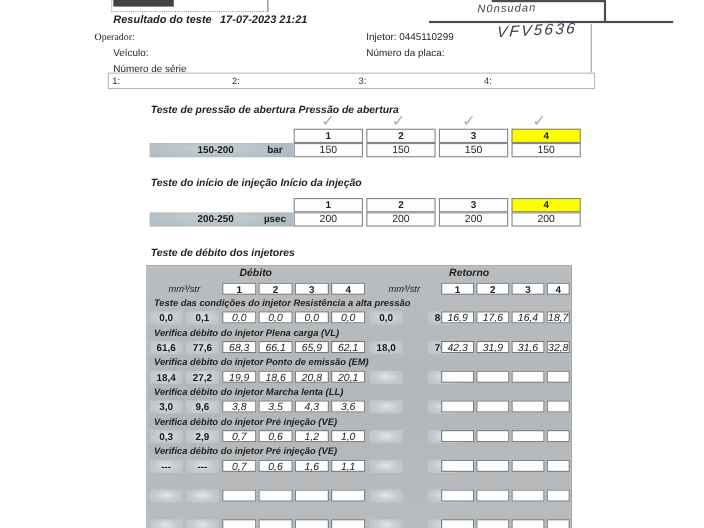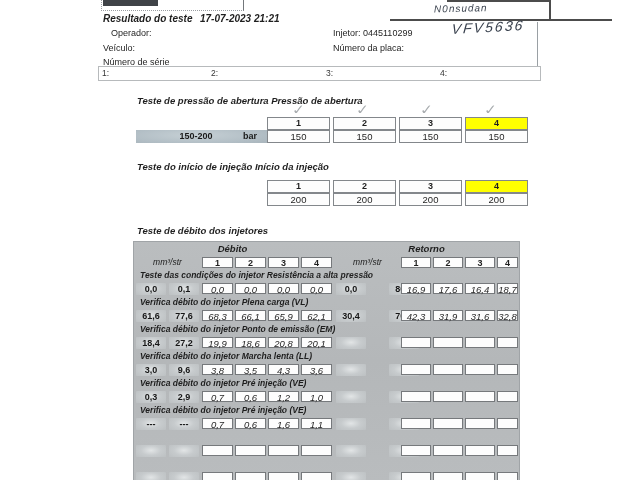--- a/index.html
+++ b/index.html
@@ -19,21 +19,21 @@
 
   .hand1{left:434px;top:2px;width:112px;font-size:10px;font-style:italic;
          color:#3c4450;letter-spacing:1px;transform:rotate(-1.5deg);}
   .hand2{left:452px;top:19px;font-size:14px;font-style:italic;color:#39414e;
          letter-spacing:2px;transform:skewX(-8deg) rotate(-3deg);}
 
   
   .rpt-title{left:103px;top:13px;font-size:10px;font-weight:bold;font-style:italic;}
   .rpt-date{left:200px;top:13px;font-size:10px;font-weight:bold;font-style:italic;}
   .fld{font-size:9px;}
-  .f-op{left:111px;top:28px;} .f-inj{left:333px;top:28px;}
+  .f-op{left:86px;top:28px;font-family:Liberation Serif, serif;} .f-inj{left:333px;top:28px;}
   .f-veh{left:103px;top:43px;} .f-pla{left:333px;top:43px;}
   .f-ser{left:103px;top:57px;}
   .serial-box{left:98px;top:66px;width:441px;height:13px;border:1px solid #b7babc;}
   .serial-box span{position:absolute;top:0;font-size:8.5px;line-height:13px;color:#333;}
   .s1{left:3px;} .s2{left:112px;} .s3{left:227px;} .s4{left:341px;}
 
   
   .sec-title{font-size:9.5px;font-weight:bold;font-style:italic;}
   .checks{left:267px;top:102px;width:253px;height:14px;}
   .checks span{position:absolute;font-size:13px;color:#a9adb0;transform:rotate(-6deg) scaleX(1.25);}
@@ -132,20 +132,24 @@
     <div class="vcell">150</div>
   </div>
 
   <div class="abs sec-title" style="left:137px;top:161px;">Teste do início de injeção Início da injeção</div>
   <div class="abs cellrow" style="left:267px;top:180px;">
     <div class="hcell">1</div>
     <div class="hcell">2</div>
     <div class="hcell">3</div>
     <div class="hcell ylw">4</div>
   </div>
+  <div class="abs strip" style="left:136px;top:193px;">
+    <span class="rge">200-250</span>
+    <span class="unt">µsec</span>
+  </div>
   <div class="abs cellrow" style="left:267px;top:193px;">
     <div class="vcell">200</div>
     <div class="vcell">200</div>
     <div class="vcell">200</div>
     <div class="vcell">200</div>
   </div>
 
   <div class="abs sec-title" style="left:137px;top:225px;">Teste de débito dos injetores</div>
   <div class="abs flow">
 
@@ -188,21 +192,21 @@
     <div class="frow flbl">
         <span class="flbl-text">Verifica débito do injetor Plena carga (VL)</span>
       </div>
     <div class="frow fdata">
       <span class="rng p-r1">61,6</span>
       <span class="rng p-r2">77,6</span>
       <span class="wcell p-w1">68,3</span>
       <span class="wcell p-w2">66,1</span>
       <span class="wcell p-w3">65,9</span>
       <span class="wcell p-w4">62,1</span>
-      <span class="rng p-r3">30,4</span>
+      <span class="rng p-r3">18,0</span>
       <span class="rng p-r4">70,0</span>
       <span class="wcell p-w5">42,3</span>
       <span class="wcell p-w6">31,9</span>
       <span class="wcell p-w7">31,6</span>
       <span class="wcell p-w8">32,8</span>
     </div>
 
     <div class="frow flbl">
         <span class="flbl-text">Verifica débito do injetor Ponto de emissão (EM)</span>
       </div>

